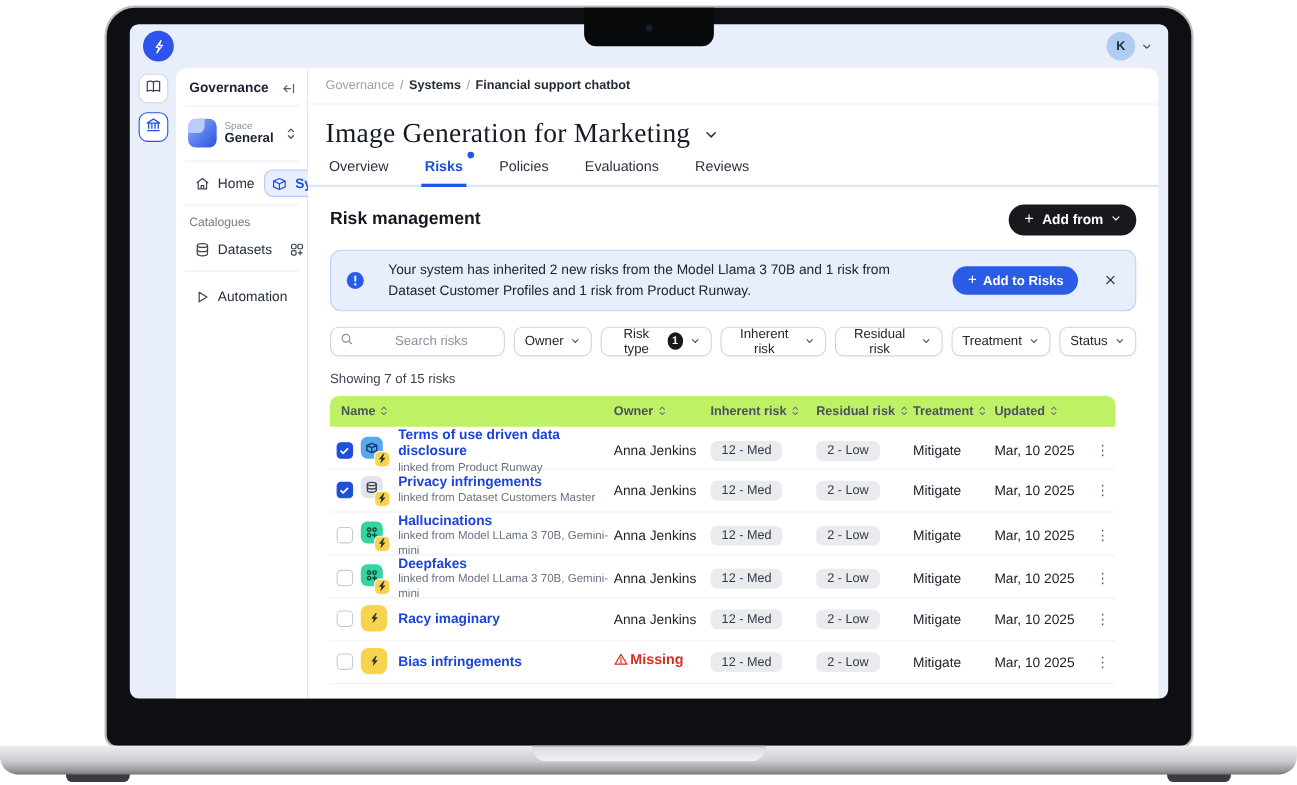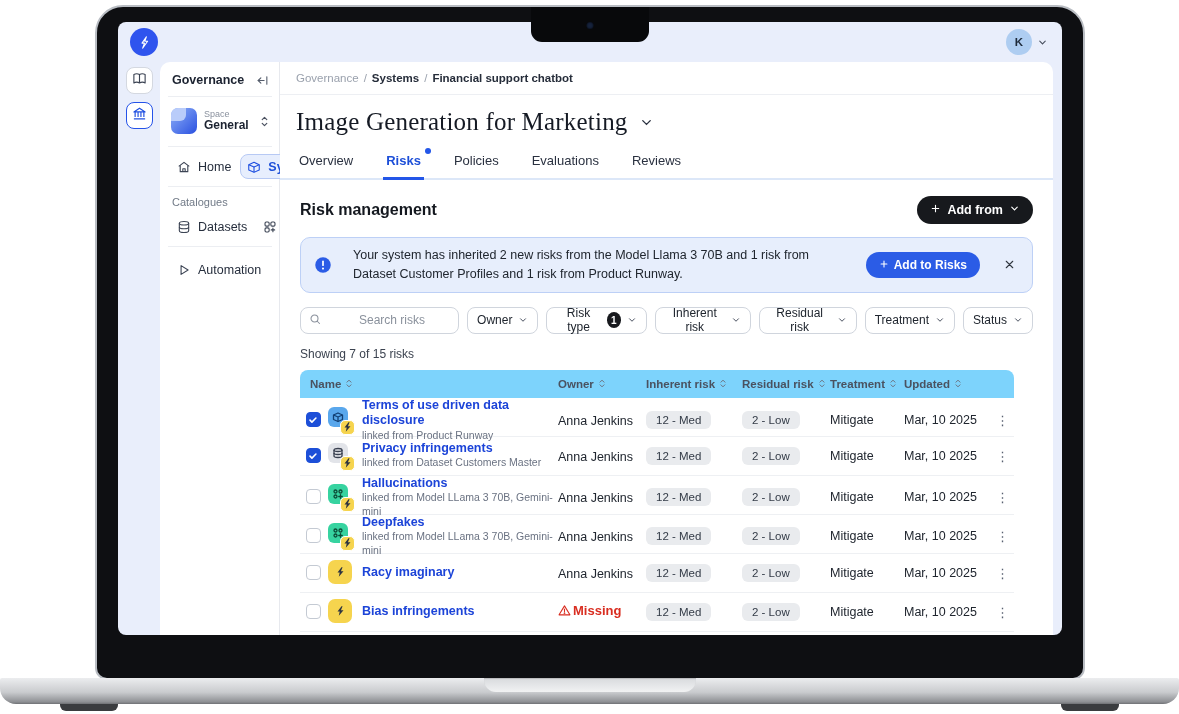--- a/index.html
+++ b/index.html
@@ -68,21 +68,21 @@
 
   .main { width:773px; flex:0 0 773px; background:#fff; border-radius:0 10px 0 0;
     display:flex; flex-direction:column; overflow:hidden; }
   .crumb-bar { height:33px; flex:0 0 33px; border-bottom:1px solid #edeff3;
     display:flex; align-items:center; padding:0 16px; gap:5px; font-size:11.5px; }
   .crumb-muted { color:#9aa1ad; }
   .crumb-sep { color:#9aa1ad; }
   .crumb-strong { color:#262d3a; font-weight:700; }
   .title-row { display:flex; align-items:center; gap:11px; padding:13px 16px 2px; }
   .page-title { font-family:"Liberation Serif", serif; font-size:25px; color:#151a24; letter-spacing:.2px; }
-  .tabs-row { display:flex; gap:27px; padding:0 16px; margin-top:11px; border-bottom:2px solid #dce7f8; }
+  .tabs-row { display:flex; gap:27px; padding:0 16px; margin-top:1px; border-bottom:2px solid #dce7f8; }
   .tab { font-size:13px; color:#2a3140; padding:4px 3px 9px; position:relative; }
   .tab.active { color:#1d4fd8; font-weight:700; margin-bottom:-2px; border-bottom:3px solid #2356e8; }
   .tab .dot { position:absolute; top:-1px; right:-7px; width:6px; height:6px;
     border-radius:50%; background:#2356e8; }
 
   .section { padding:0 20px; }
   .sec-head { display:flex; align-items:center; justify-content:space-between; margin-top:16px; }
   .sec-title { font-size:16px; font-weight:700; color:#14181f; }
   .btn-dark { display:inline-flex; align-items:center; gap:6px; background:#17191d; color:#fff;
     border:none; border-radius:16px; padding:7px 13px; font-size:12.5px; font-weight:600;
@@ -108,21 +108,21 @@
   .chip .fbadge { width:16px; height:16px; border-radius:50%; background:#17191d; color:#fff;
     font-size:10px; font-weight:700; display:grid; place-items:center; }
   .chev { color:#4a5160; display:grid; place-items:center; }
 
   .showing { margin-top:13px; font-size:12px; color:#3c4350; }
 
   
   .table { margin-top:9px; width:714px; }
   .thead, .trow { display:grid;
     grid-template-columns:26px 36px 1fr 88px 96px 88px 74px 86px 24px; align-items:center; }
-  .thead { background:#7dd3fc; border-radius:8px 8px 0 0; height:28px; font-size:11.5px;
+  .thead { background:#bef264; border-radius:8px 8px 0 0; height:28px; font-size:11.5px;
     color:#4a5260; font-weight:600; }
   .th { display:flex; align-items:center; gap:4px; }
   .th-name { grid-column:1 / 4; padding-left:10px; }
   .sort { color:#6b7280; display:grid; place-items:center; }
   .trow { height:39px; border-bottom:1px solid #eef0f3; }
   .c-cb { display:flex; justify-content:center; }
   .cb { width:15px; height:15px; border-radius:4px; border:1.3px solid #c4cad3; background:#fff;
     display:grid; place-items:center; }
   .cb svg { display:none; }
   .cb.checked { background:#1d4fd8; border-color:#1d4fd8; }

